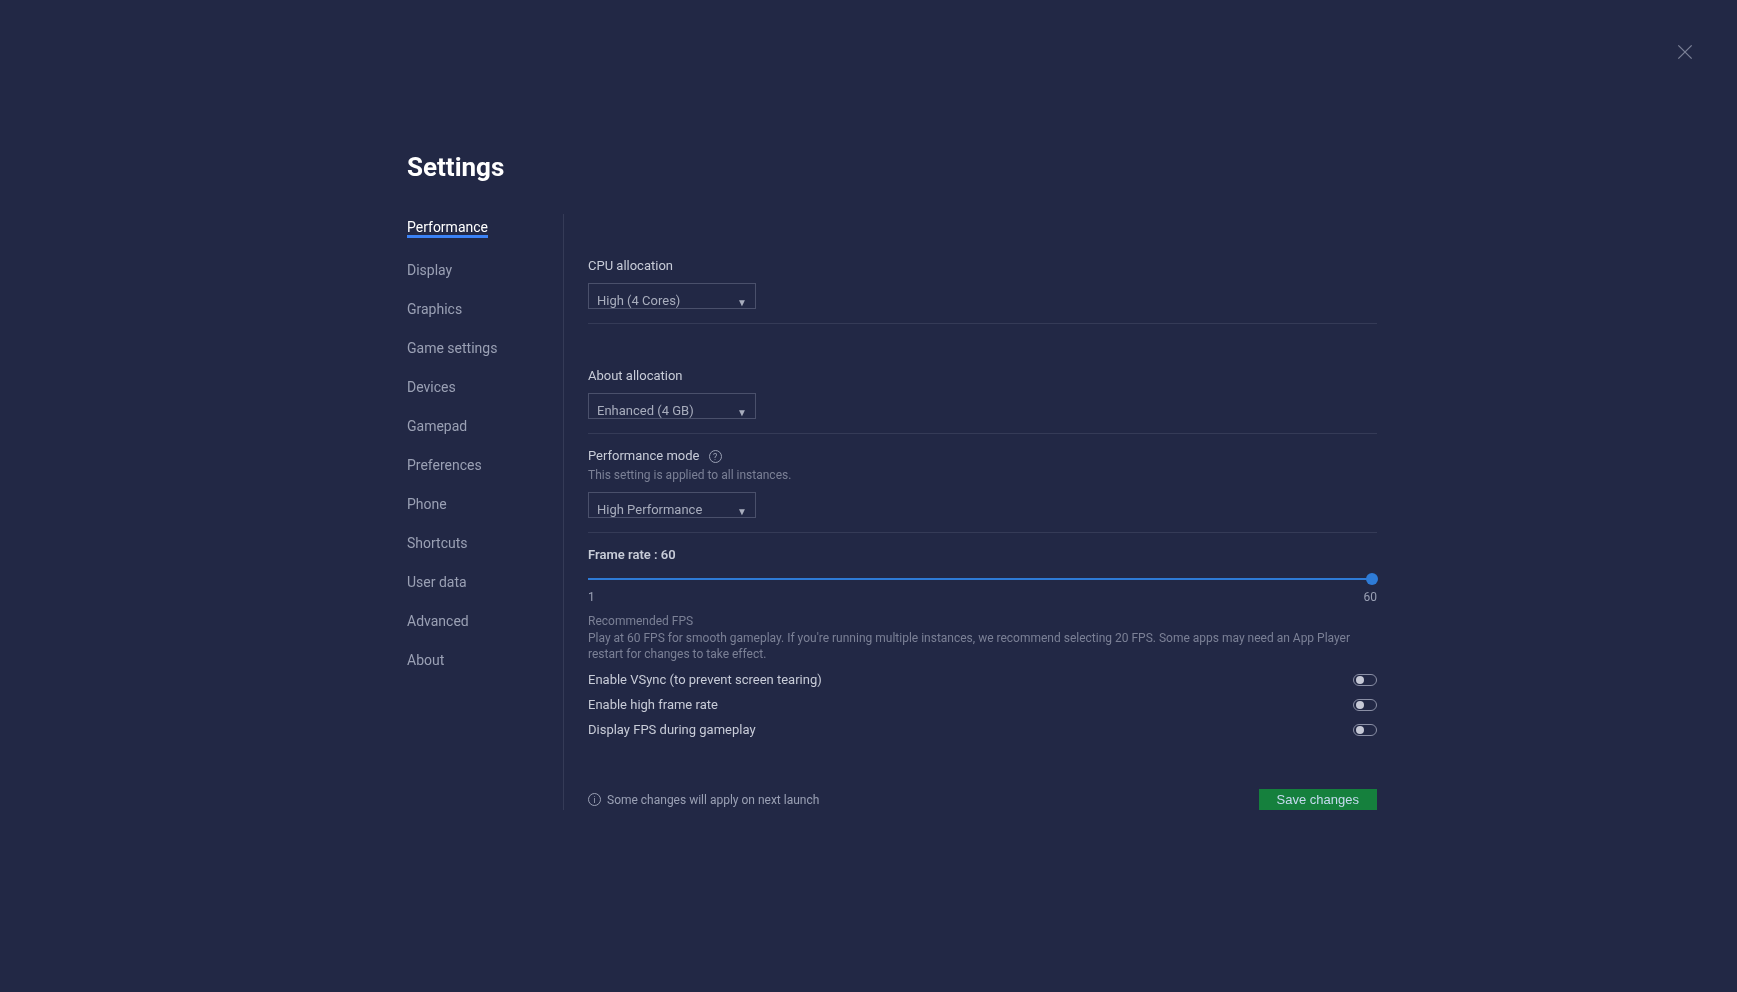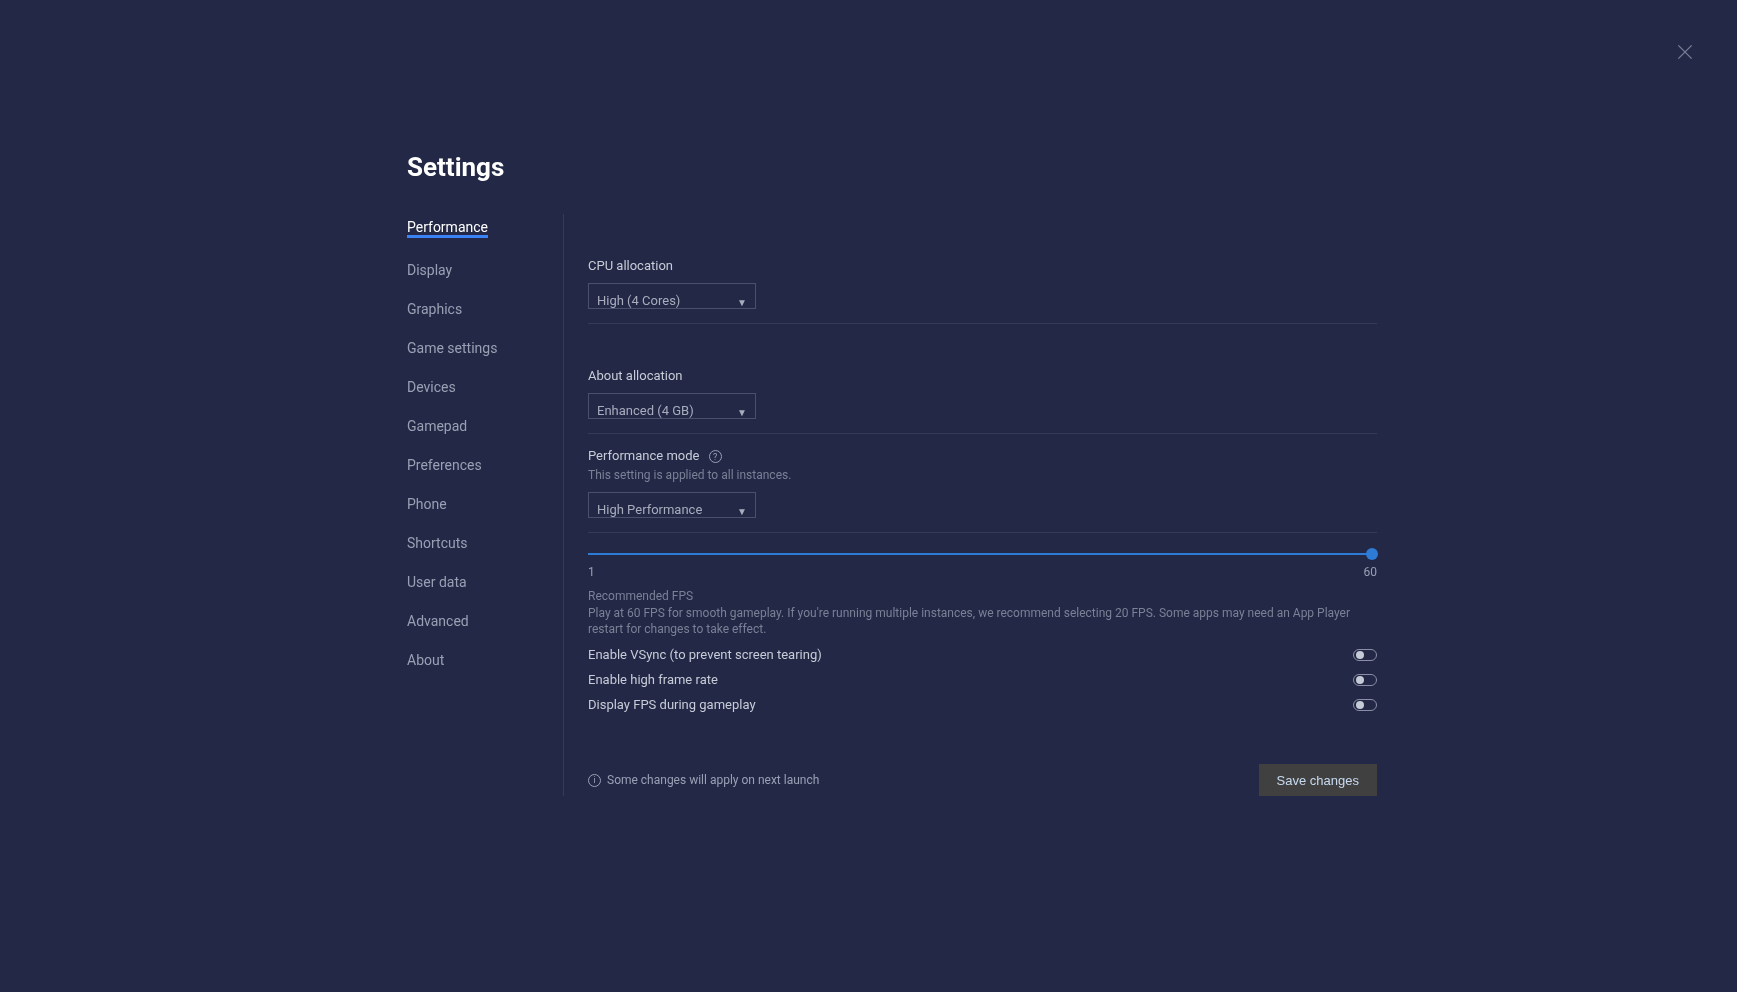--- a/index.html
+++ b/index.html
@@ -195,23 +195,23 @@
     color:#9aa0b4;
   }
   .info-circle-icon {
     width: 13px; height: 13px;
     border: 1px solid #9aa0b4;
     border-radius: 50%;
     display: inline-flex; align-items:center; justify-content:center;
     font-size: 9px; color:#9aa0b4;
   }
   .save-btn {
-    height: 32px;
+    height: 21px;
     padding: 0 18px;
-    background: #404040;
+    background: #15803d;
     color: #c7daf0;
     font-size: 13px;
     border: none;
     cursor: pointer;
     display:flex;align-items:center;
   }
 
   .mb-sm { margin-bottom: 10px; margin-top: 44px; }
 </style>
 </head>
@@ -267,20 +267,23 @@
           <span class="info-icon">?</span>
         </div>
         <div class="section-subtext">This setting is applied to all instances.</div>
         <div class="select">
           <span>High Performance</span>
           <span class="chev">▼</span>
         </div>
       </div>
 
       <div class="section" style="border-bottom:none;">
+        <div class="frame-label">
+          <span>Frame rate : </span><span>60</span>
+        </div>
         <div class="slider-wrap">
           <div class="slider-track"></div>
           <div class="slider-thumb"></div>
         </div>
         <div class="slider-range">
           <span>1</span>
           <span>60</span>
         </div>
         <div class="rec-title">Recommended FPS</div>
         <div class="rec-text">Play at 60 FPS for smooth gameplay. If you're running multiple instances, we recommend selecting 20 FPS. Some apps may need an App Player restart for changes to take effect.</div>

